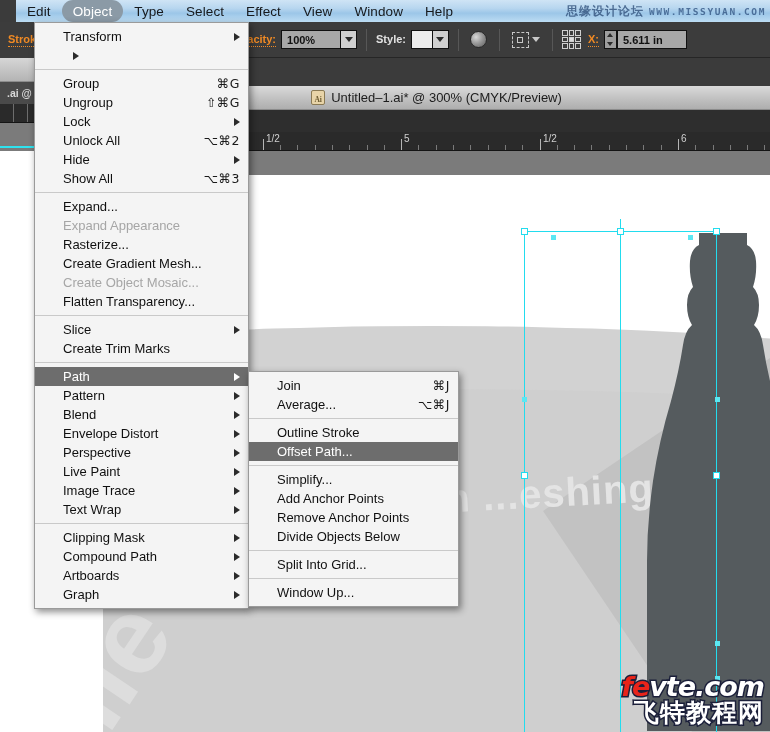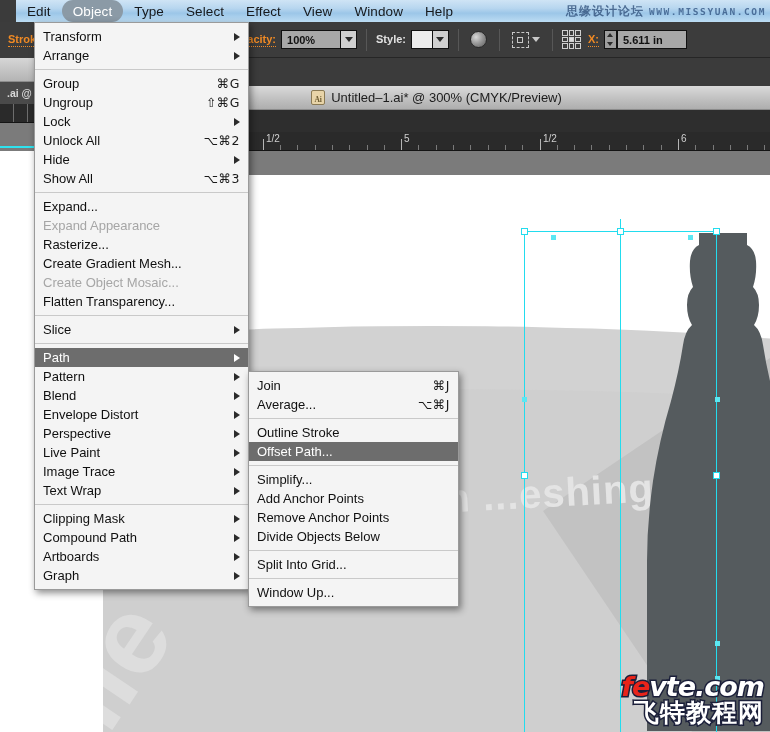--- a/index.html
+++ b/index.html
@@ -265,21 +265,21 @@
     box-shadow:2px 3px 7px rgba(0,0,0,.45); z-index:60;
     padding:4px 0 4px 0;
   }
   #path-menu{
     position:absolute; left:248px; top:371px; width:211px;
     background:#f4f4f4; border:1px solid #9a9a9a;
     box-shadow:2px 3px 7px rgba(0,0,0,.45); z-index:61;
     padding:4px 0 4px 0;
   }
   .mi{
-    display:flex; align-items:center; height:19px; padding:0 8px 0 8px;
+    display:flex; align-items:center; height:19px; padding:0 8px 0 28px;
     font-size:13px; color:#101010; position:relative; cursor:default;
     white-space:nowrap;
   }
   .mi .lbl{ flex:1 1 auto; }
   .mi .sc{
     font-size:12.5px; color:#1a1a1a; margin-left:14px;
     font-family:"DejaVu Sans", sans-serif; letter-spacing:.5px;
   }
   .mi.disabled{ color:#a6a6a6; }
   .mi.sel{ background:#6d6d6d; color:#ffffff; }
@@ -464,21 +464,20 @@
   <span class="wm-cn">思缘设计论坛</span>
   <span class="wm-en">WWW.MISSYUAN.COM</span>
 </div>
 
 <div id="object-menu">
     <div class="mi">
       <span class="lbl">Transform</span>
       <span class="arrow"></span>
     </div>
     <div class="mi">
-      <span class="lbl">Arrange</span>
       <span class="arrow"></span>
     </div>
     <div class="msep"></div>
     <div class="mi">
       <span class="lbl">Group</span>
       <span class="sc">⌘G</span>
     </div>
     <div class="mi">
       <span class="lbl">Ungroup</span>
       <span class="sc">⇧⌘G</span>
@@ -515,20 +514,23 @@
     <div class="mi disabled">
       <span class="lbl">Create Object Mosaic...</span>
     </div>
     <div class="mi">
       <span class="lbl">Flatten Transparency...</span>
     </div>
     <div class="msep"></div>
     <div class="mi">
       <span class="lbl">Slice</span>
       <span class="arrow"></span>
+    </div>
+    <div class="mi">
+      <span class="lbl">Create Trim Marks</span>
     </div>
     <div class="msep"></div>
     <div class="mi sel">
       <span class="lbl">Path</span>
       <span class="arrow"></span>
     </div>
     <div class="mi">
       <span class="lbl">Pattern</span>
       <span class="arrow"></span>
     </div>

